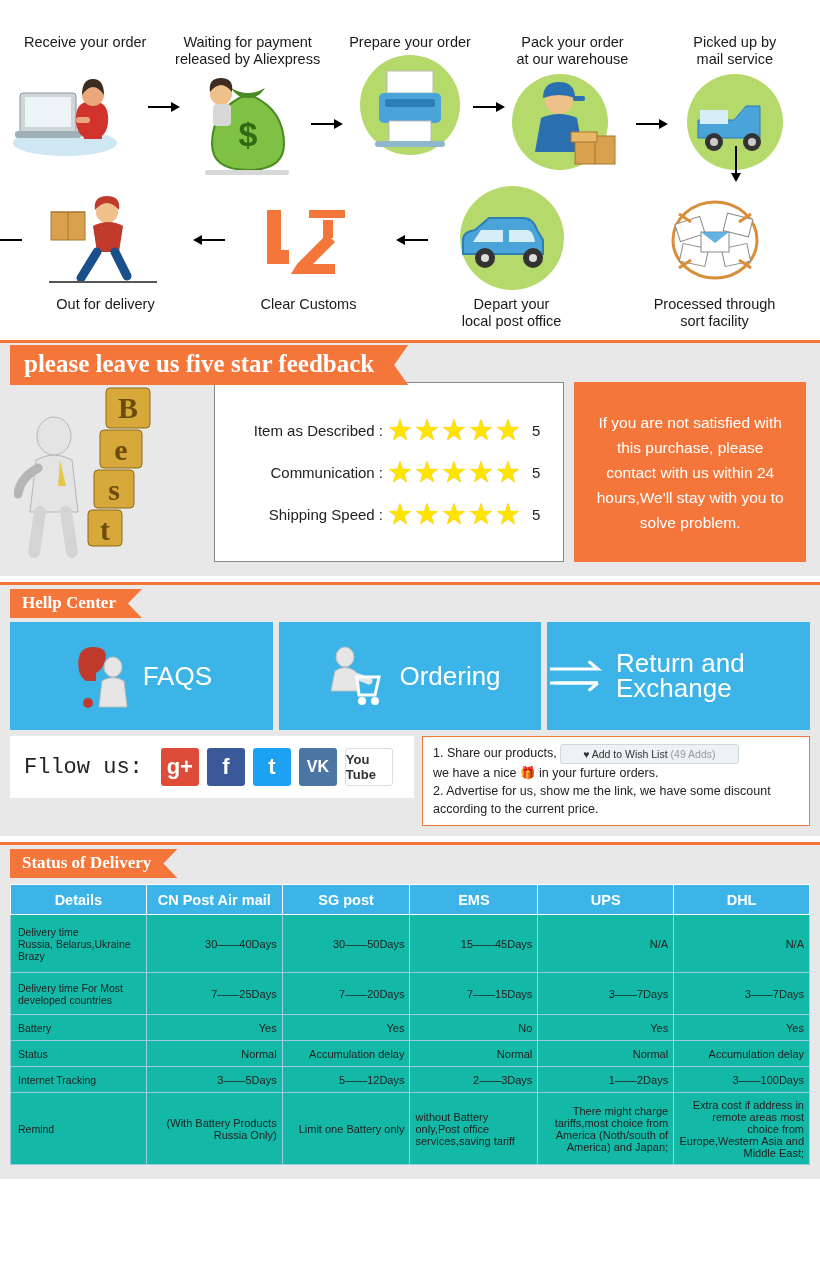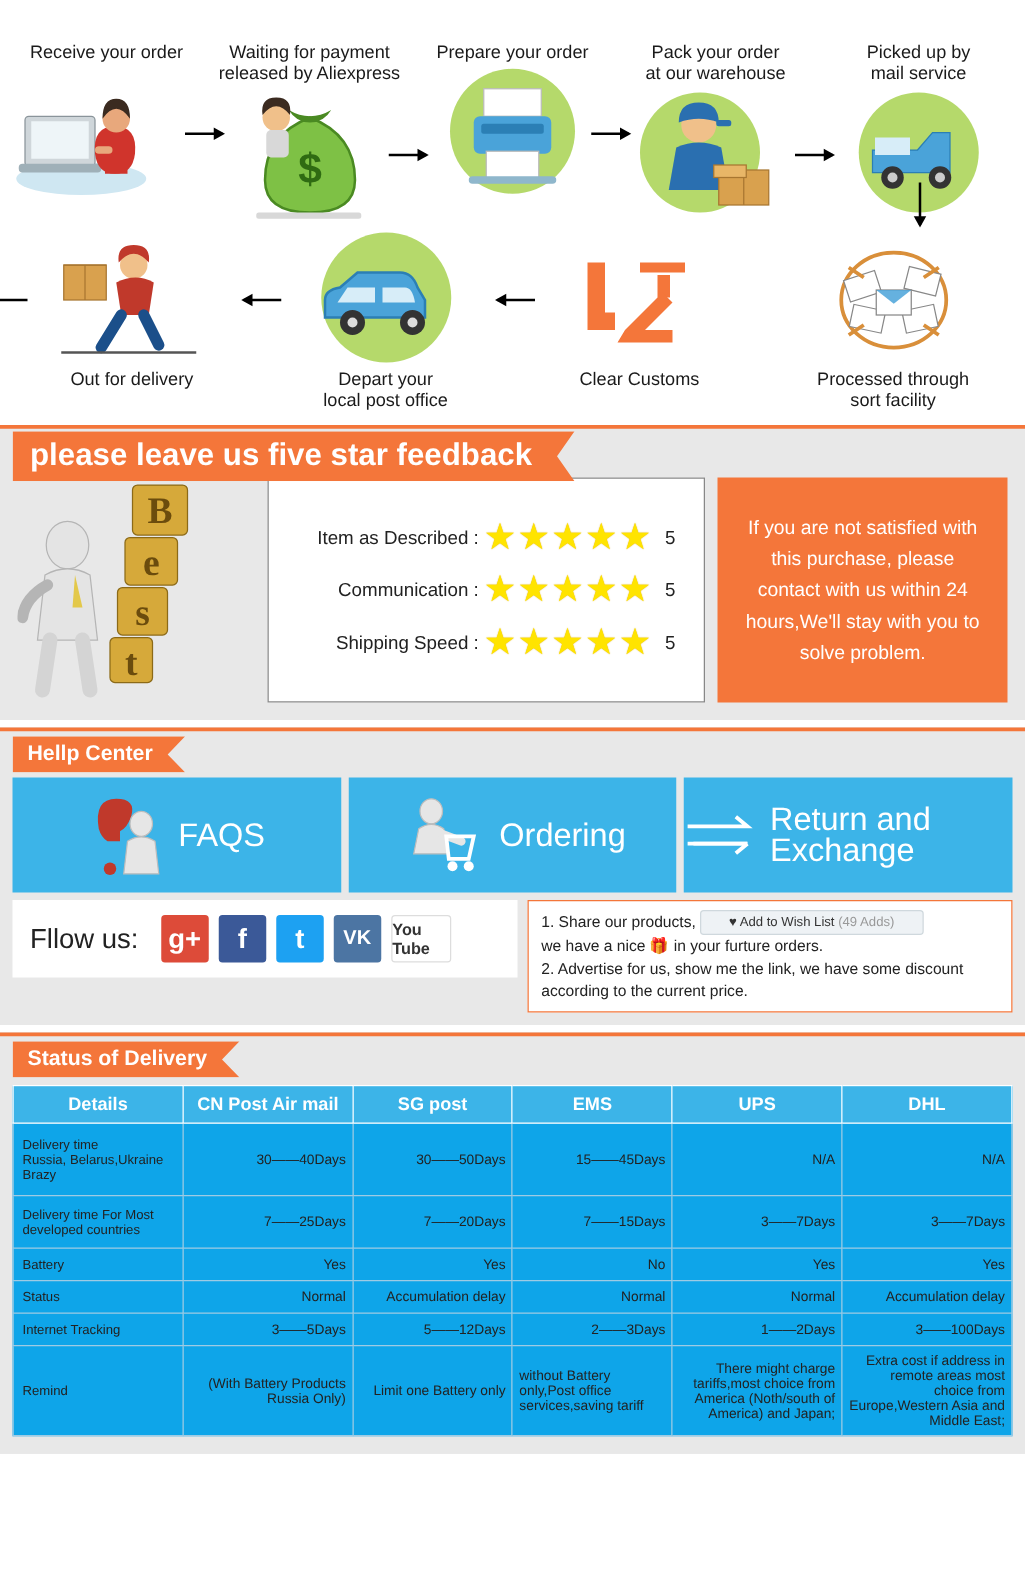--- a/index.html
+++ b/index.html
@@ -101,20 +101,21 @@
     background: #e8e8e8;
     padding: 0;
     position: relative;
   }
   .sect-sep { height: 6px; background: #fff; width: 820px; }
   .ribbon-wrap {
     position: relative;
     height: 34px;
     background: #e8e8e8;
     border-top: 3px solid #f4763a;
+    font-family: Liberation Serif, serif;
   }
   .ribbon {
     position: absolute;
     left: 10px;
     top: 4px;
     background: #f4763a;
     color: #fff;
     font-weight: bold;
     padding: 4px 26px 5px 12px;
     font-size: 17px;
@@ -164,42 +165,42 @@
     text-align: center;
     display: flex;
     align-items: center;
   }
 
   
   .help-body { padding: 6px 10px 10px 10px; background:#e8e8e8;}
   .help-row { display: flex; gap: 6px; }
   .help-card {
     background: #3cb4e8;
-    height: 92px;
+    height: 108px;
     flex: 1;
     display: flex;
     align-items: center;
     justify-content: center;
     gap: 10px;
     color: #fff;
     font-size: 26px;
     position: relative;
   }
   .help-card .txt { font-weight: normal; }
   .follow-row { display: flex; margin-top: 6px; gap: 8px; }
   .follow-left {
     background: #fff;
     flex: 0 0 404px;
     height: 62px;
     display: flex;
     align-items: center;
     padding-left: 14px;
     gap: 8px;
   }
-  .follow-text { font-size: 22px; margin-right: 10px; }
+  .follow-text { font-size: 22px; margin-right: 10px; font-family: Liberation Mono, monospace; }
   .soc {
     width: 38px; height: 38px; border-radius: 3px;
     display: flex; align-items: center; justify-content: center;
     color: #fff; font-weight: bold; font-size: 22px;
   }
   .promo {
     background: #fff;
     border: 1px solid #f4763a;
     flex: 1;
     padding: 7px 10px;
@@ -216,21 +217,21 @@
     color: #333;
     vertical-align: middle;
   }
   .wish .cnt { color: #999; }
 
   
   .tbl-wrap { padding: 8px 10px 14px 10px; background: #e8e8e8; }
   table.delivery {
     width: 100%;
     border-collapse: collapse;
-    background: #0ea5e9;
+    background: #14b8a6;
     table-layout: fixed;
   }
   table.delivery th {
     background: #3cb4e8;
     color: #fff;
     font-size: 14.5px;
     font-weight: bold;
     height: 30px;
     border: 1px solid #fff;
     text-align: center;
@@ -356,47 +357,47 @@
           <path d="M56 62 l-16 26 M74 62 l12 24" stroke="#1b4f8a" stroke-width="9" stroke-linecap="round" fill="none"></path>
           <path d="M8 92 h108" stroke="#555" stroke-width="2"></path>
         </svg>
         <div class="arrow-h left"></div>
       </div>
       <div class="flow-label">Out for delivery</div>
     </div>
 
     <div class="flow-cell">
       <div class="flow-art">
+        <svg class="ico" width="120" height="100" viewBox="0 0 120 100">
+          <path d="M18 20 v54 h22 v-14 h-8 v-40z" fill="#f4763a"></path>
+          <path d="M60 20 h36 v8 h-36z" fill="#f4763a"></path>
+          <path d="M74 30 h10 v18 h-10z" fill="#f4763a"></path>
+          <path d="M48 74 l30 -30 l8 8 l-22 22 h22 v10 h-44z" fill="#f4763a"></path>
+        </svg>
+        <div class="arrow-h left"></div>
+      </div>
+      <div class="flow-label">Clear Customs</div>
+    </div>
+
+    <div class="flow-cell">
+      <div class="flow-art">
         <div class="blob" style="width:104px;height:104px;left:50%;top:2px;margin-left:-52px;"></div>
         <svg class="ico" width="130" height="96" viewBox="0 0 130 96">
           <path d="M16 62 v-14 q0 -8 12 -10 l14 -12 h34 q10 0 14 12 l6 10 v14z" fill="#4aa3d9" stroke="#2b7fb5" stroke-width="2"></path>
           <path d="M34 38 h22 v12 h-30z" fill="#d7edf8"></path>
           <path d="M62 38 h18 q6 0 8 12 h-26z" fill="#d7edf8"></path>
           <circle cx="38" cy="66" r="10" fill="#333"></circle>
             <circle cx="38" cy="66" r="4" fill="#ddd"></circle>
           <circle cx="86" cy="66" r="10" fill="#333"></circle>
             <circle cx="86" cy="66" r="4" fill="#ddd"></circle>
         </svg>
         <div class="arrow-h left"></div>
       </div>
       <div class="flow-label">Depart your
 local post office</div>
-    </div>
-
-    <div class="flow-cell">
-      <div class="flow-art">
-        <svg class="ico" width="120" height="100" viewBox="0 0 120 100">
-          <path d="M18 20 v54 h22 v-14 h-8 v-40z" fill="#f4763a"></path>
-          <path d="M60 20 h36 v8 h-36z" fill="#f4763a"></path>
-          <path d="M74 30 h10 v18 h-10z" fill="#f4763a"></path>
-          <path d="M48 74 l30 -30 l8 8 l-22 22 h22 v10 h-44z" fill="#f4763a"></path>
-        </svg>
-        <div class="arrow-h left"></div>
-      </div>
-      <div class="flow-label">Clear Customs</div>
     </div>
 
 
     <div class="flow-cell">
       <div class="flow-art">
         <svg class="ico" width="120" height="100" viewBox="0 0 120 100">
           <ellipse cx="60" cy="50" rx="42" ry="38" fill="none" stroke="#d98f3a" stroke-width="3"></ellipse>
           <g stroke="#888" fill="#fff">
             <rect x="22" y="30" width="26" height="18" transform="rotate(-18 35 39)"></rect>
             <rect x="70" y="26" width="26" height="18" transform="rotate(14 83 35)"></rect>

